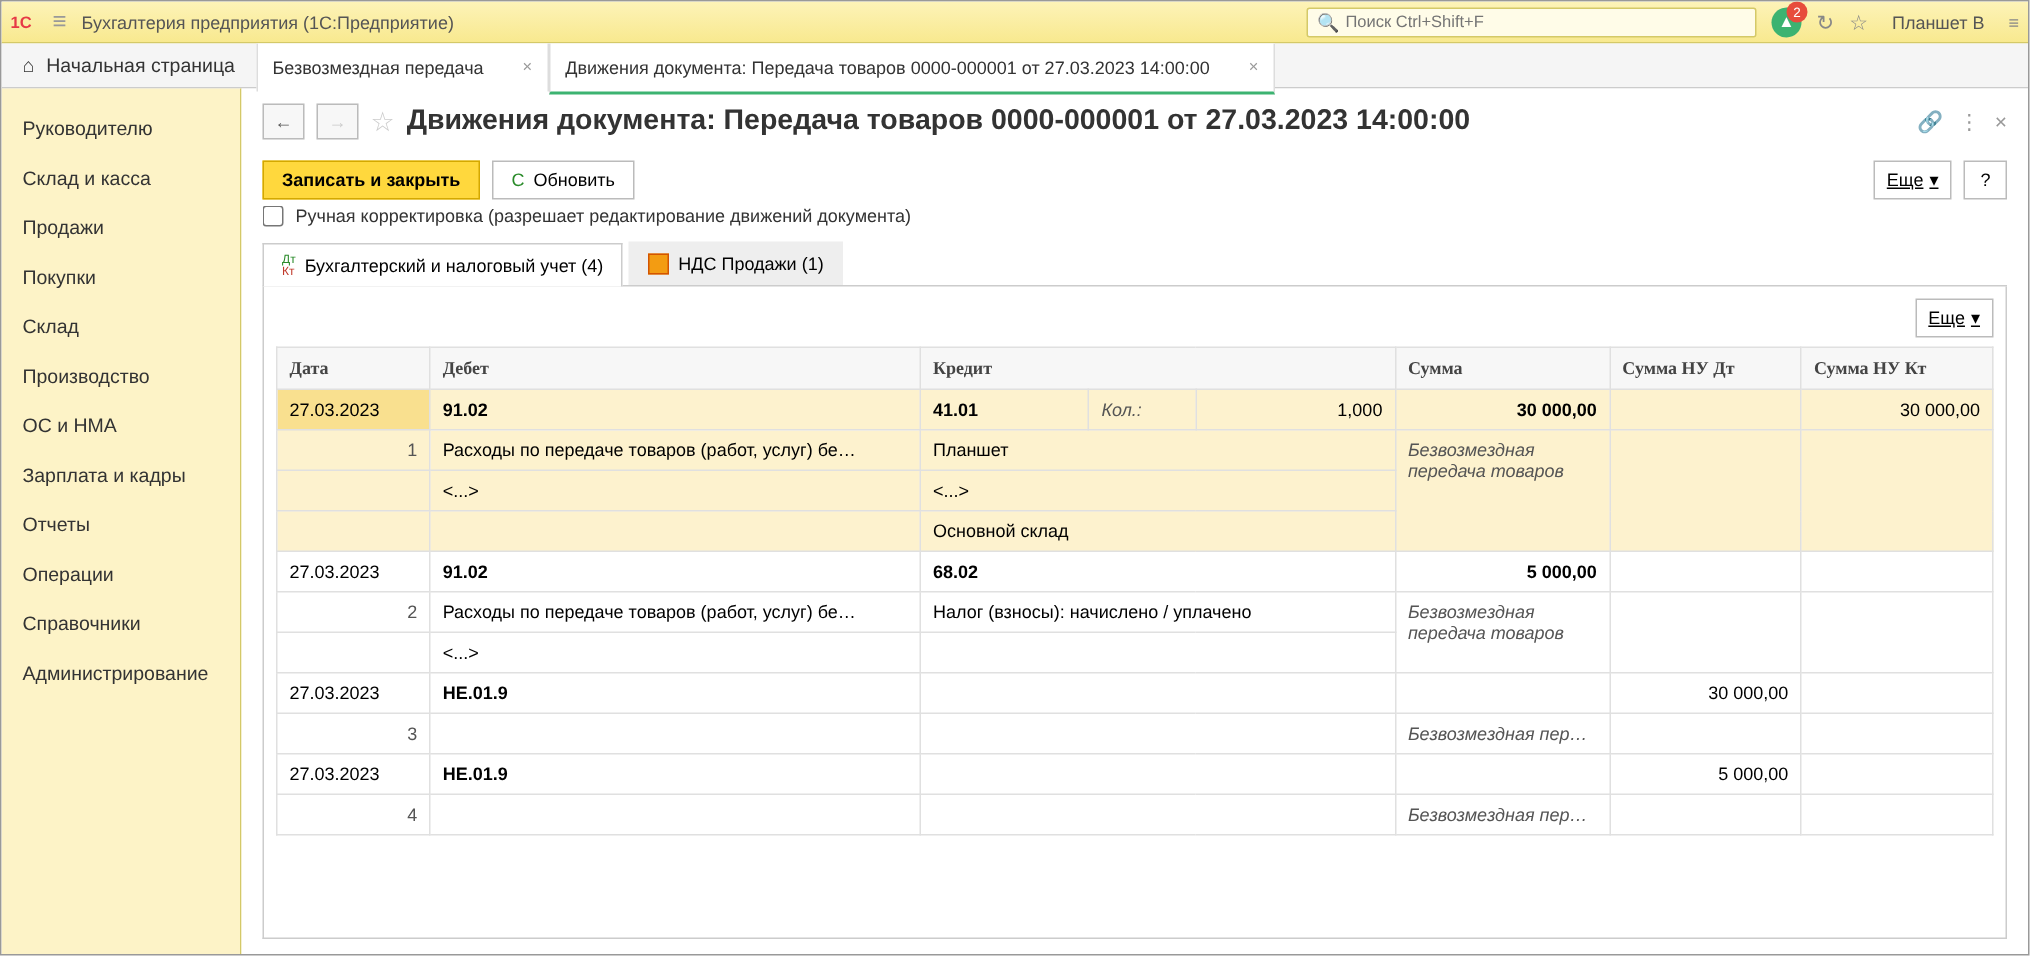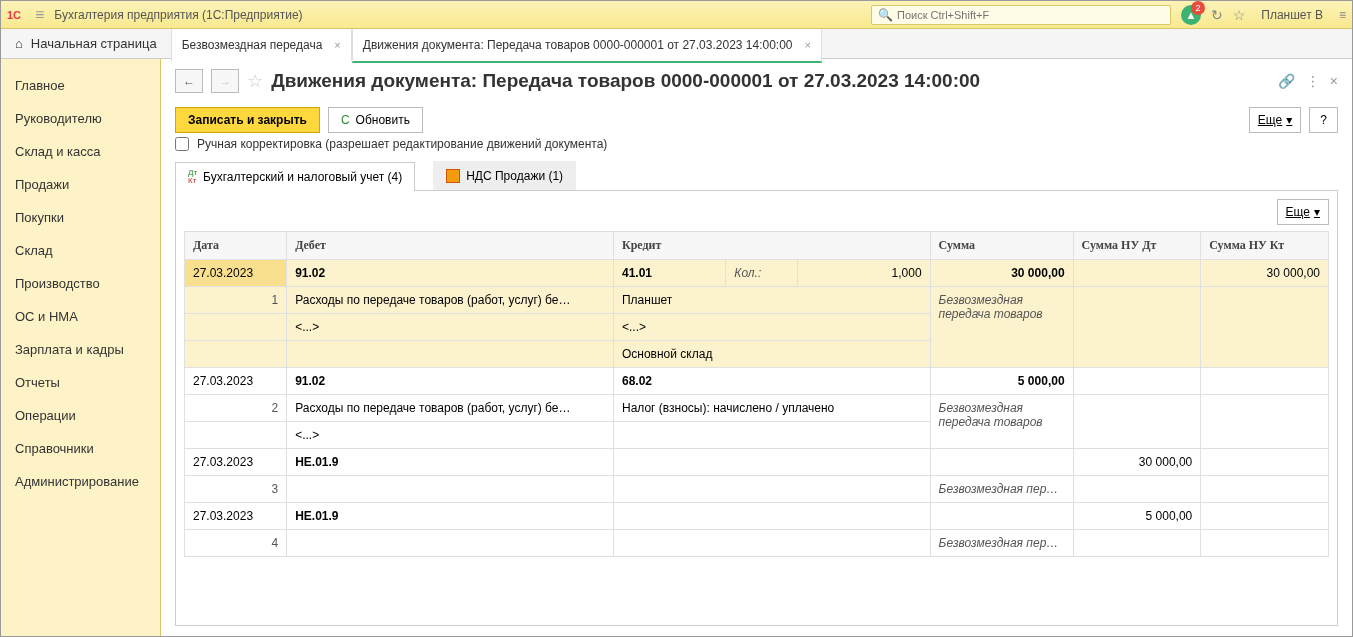--- a/index.html
+++ b/index.html
@@ -17,21 +17,21 @@
 .top-icons { display: flex; align-items: center; gap: 10px; margin-left: 10px; }
 .bell { width: 20px; height: 20px; background: #3cb371; border-radius: 50%; position: relative; display: flex; align-items: center; justify-content: center; color: #fff; font-size: 11px; }
 .bell-badge { position: absolute; top: -4px; right: -4px; background: #e74c3c; color: #fff; font-size: 9px; border-radius: 50%; width: 14px; height: 14px; display: flex; align-items: center; justify-content: center; }
 .ticon { color: #888; font-size: 14px; cursor: pointer; }
 .user { color: #555; font-size: 12px; margin-left: 6px; }
 .eqicon { color: #888; margin-left: 6px; }
 
 
 .tabsrow { height: 30px; background: #f5f5f5; display: flex; align-items: stretch; border-bottom: 1px solid #ccc; }
 .home-tab { display: flex; align-items: center; padding: 0 14px; font-size: 13px; color: #333; cursor: pointer; gap: 8px; }
-.tab { display: flex; align-items: center; padding: 16px 10px; font-size: 12px; color: #333; cursor: pointer; gap: 6px; border-left: 1px solid #ddd; border-right: 1px solid #ddd; background: #fff; position: relative; }
+.tab { display: flex; align-items: center; padding: 16px 10px; font-size: 12px; color: #333; cursor: pointer; gap: 20px; border-left: 1px solid #ddd; border-right: 1px solid #ddd; background: #fff; position: relative; }
 .tab.active { border-bottom: 2px solid #3cb371; background: #fff; }
 .tab .x { color: #999; font-size: 11px; margin-left: 6px; }
 
 
 .body { display: flex; height: calc(100% - 58px); }
 .sidebar { width: 160px; background: #fdf3c7; border-right: 1px solid #d4c968; padding-top: 10px; }
 .sidebar .nav-item { padding: 9px 14px; font-size: 13px; color: #333; cursor: pointer; }
 
 .main { flex: 1; background: #fff; padding: 10px 14px; overflow: hidden; display: flex; flex-direction: column; }
 
@@ -51,21 +51,21 @@
 .toolbar-spacer { flex: 1; }
 .more-btn { border: 1px solid #bbb; padding: 5px 8px; background: #fff; font-size: 12px; cursor: pointer; display: flex; align-items: center; gap: 4px; text-decoration: underline; }
 .help-btn { border: 1px solid #bbb; padding: 5px 10px; background: #fff; font-size: 12px; cursor: pointer; }
 
 
 .check-row { display: flex; align-items: center; gap: 8px; margin-bottom: 10px; color: #333; font-size: 12px; }
 .check-row input { width: 14px; height: 14px; }
 
 
 .inner-tabs { display: flex; border-bottom: 1px solid #ccc; }
-.inner-tab { display: flex; align-items: center; gap: 6px; padding: 6px 12px; font-size: 12px; cursor: pointer; border: 1px solid transparent; border-bottom: none; background: #eee; margin-right: 18px; }
+.inner-tab { display: flex; align-items: center; gap: 6px; padding: 6px 12px; font-size: 12px; cursor: pointer; border: 1px solid transparent; border-bottom: none; background: #eee; margin-right: 4px; }
 .inner-tab.active { background: #fff; border-color: #ccc; position: relative; top: 1px; }
 .dtkt { font-size: 8px; line-height: 8px; display: flex; flex-direction: column; }
 .dtkt .dt { color: #2a8b2a; }
 .dtkt .kt { color: #c0392b; }
 .doc-icon { width: 14px; height: 14px; background: #f39c12; border: 1px solid #d35400; }
 
 
 .table-area { flex: 1; border: 1px solid #ccc; border-top: none; padding: 8px; overflow: auto; }
 .table-toolbar { display: flex; justify-content: flex-end; margin-bottom: 6px; }
 .grid { border: 1px solid #ccc; border-collapse: collapse; width: 100%; table-layout: fixed; }
@@ -125,21 +125,20 @@
   </div>
   <div class="tab active">
     <span>Движения документа: Передача товаров 0000-000001 от 27.03.2023 14:00:00</span>
     <span class="x">×</span>
   </div>
 </div>
 
 <div class="body">
 
   <div class="sidebar">
-    <div class="nav-item">Главное</div>
     <div class="nav-item">Руководителю</div>
     <div class="nav-item">Склад и касса</div>
     <div class="nav-item">Продажи</div>
     <div class="nav-item">Покупки</div>
     <div class="nav-item">Склад</div>
     <div class="nav-item">Производство</div>
     <div class="nav-item">ОС и НМА</div>
     <div class="nav-item">Зарплата и кадры</div>
     <div class="nav-item">Отчеты</div>
     <div class="nav-item">Операции</div>

